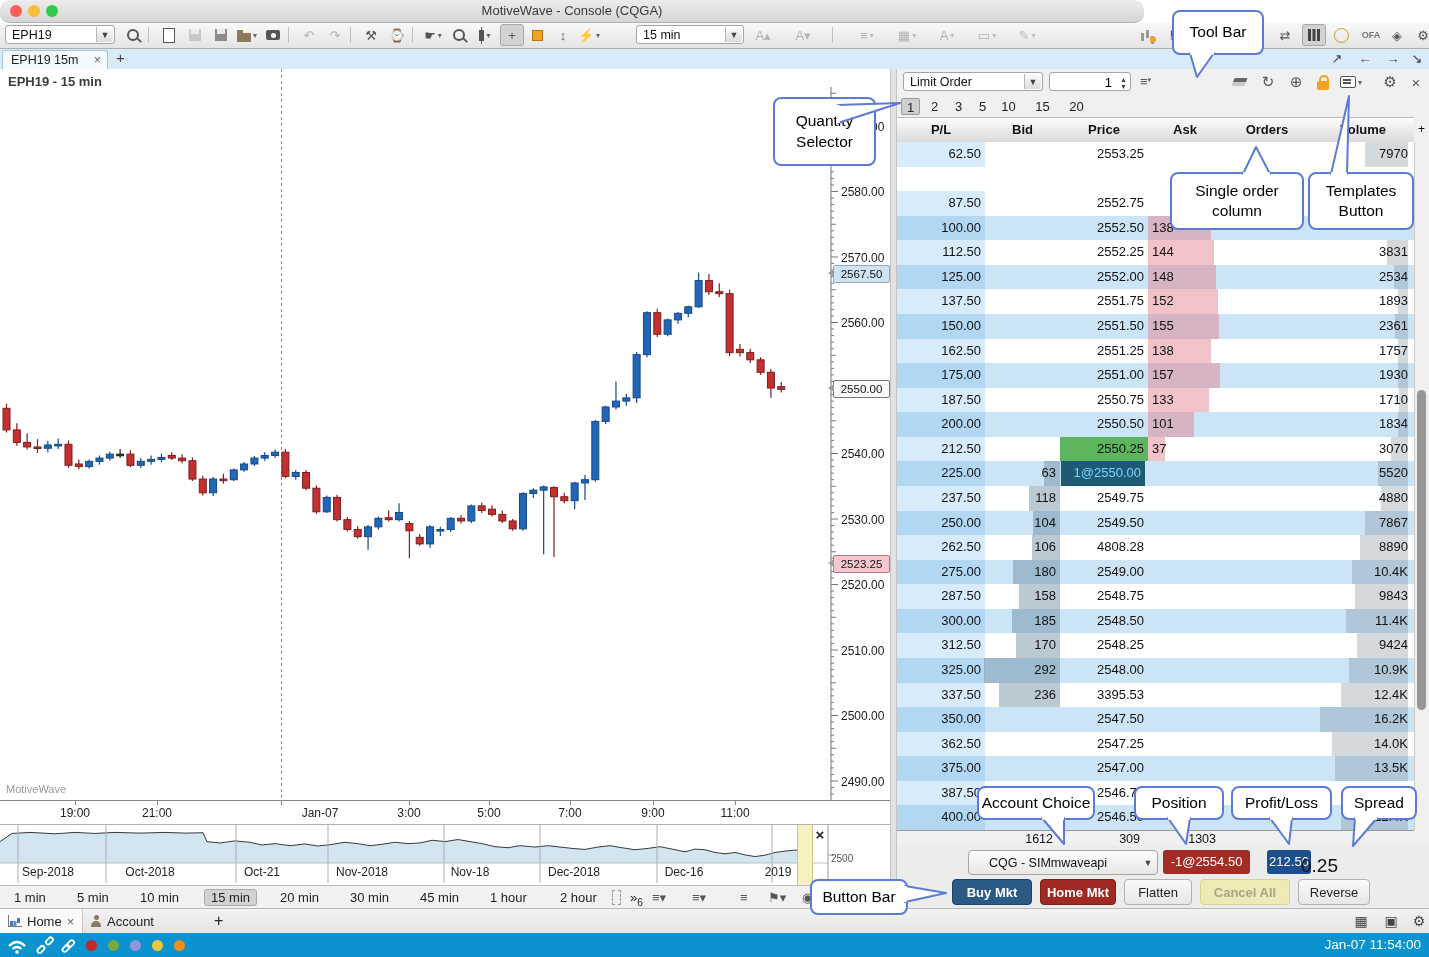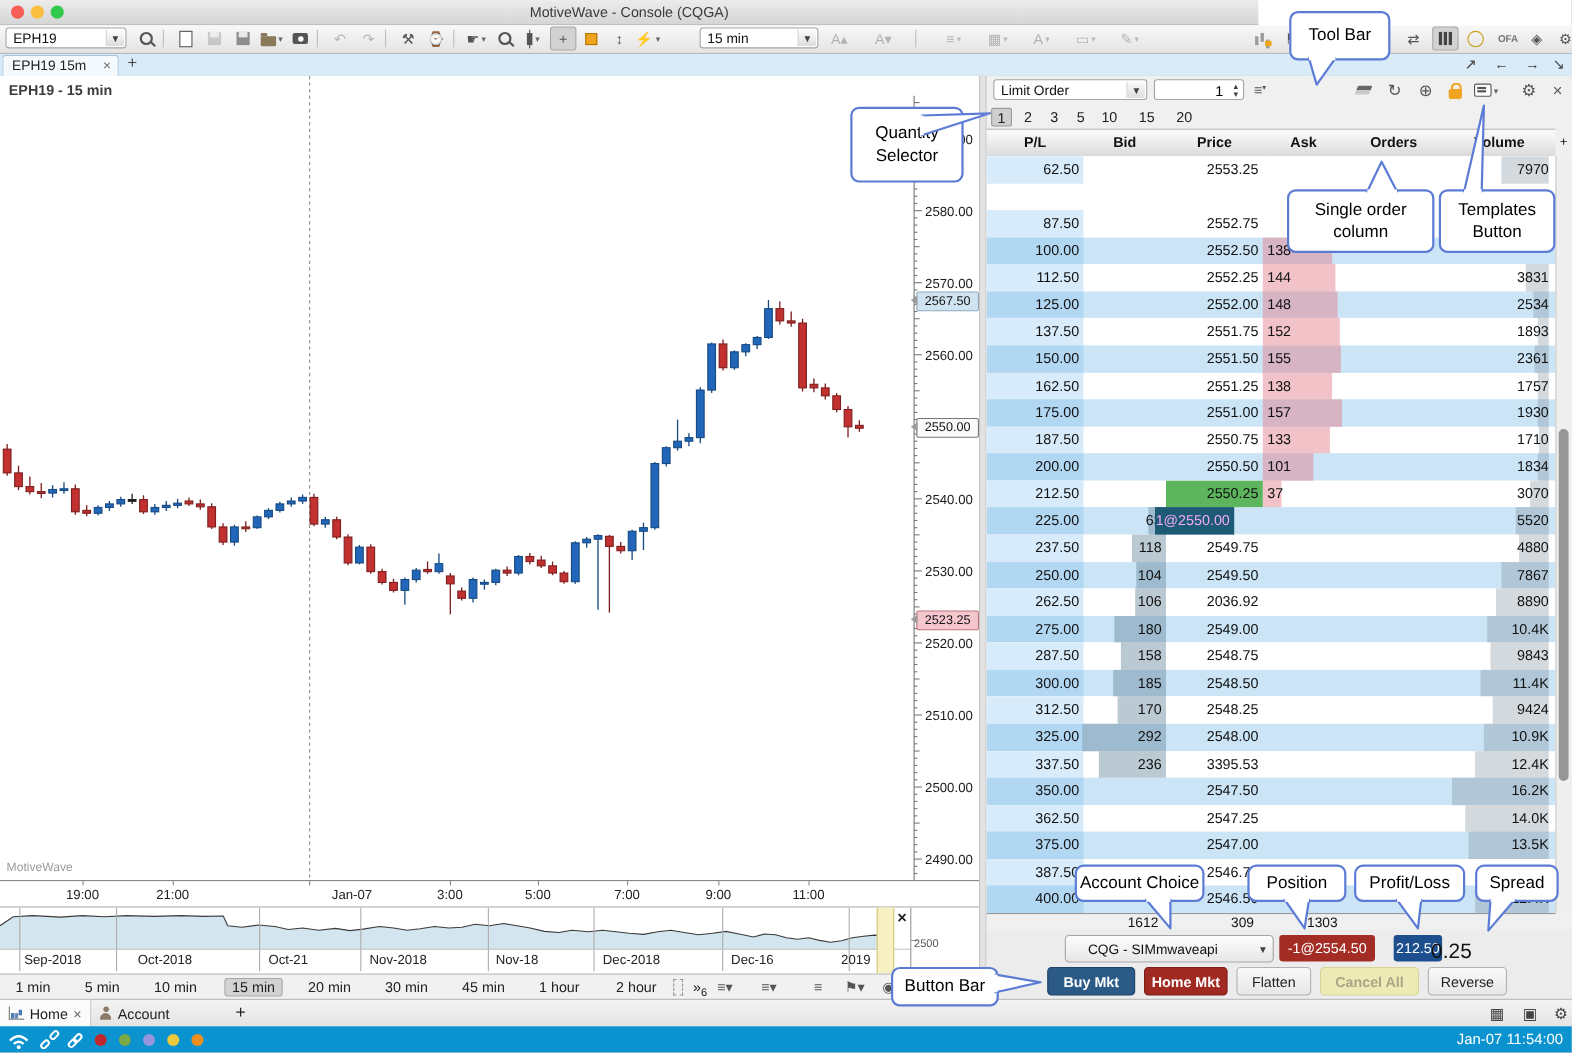--- a/index.html
+++ b/index.html
@@ -1,21 +1,21 @@
 <!DOCTYPE html>
 <html><head>
 <meta charset="utf-8">
 <style>
   html,body{margin:0;padding:0;background:#888;}
   #app{position:relative;width:1429px;height:957px;background:#fff;overflow:hidden;
        font-family:"Liberation Sans",sans-serif;-webkit-font-smoothing:antialiased;}
   .abs{position:absolute;}
   
   #titlebar{position:absolute;left:0;top:0;width:1144px;height:22px;
-    background:linear-gradient(#ececec,#d5d5d5);border-bottom:1px solid #b2b2b2;}
+    background:linear-gradient(#ececec,#d5d5d5);border-bottom:1px solid #b2b2b2;border-radius:10px;}
   .tl{position:absolute;top:5px;width:12px;height:12px;border-radius:50%;}
   #wtitle{position:absolute;left:0;right:0;top:3px;text-align:center;font-size:13px;color:#3a3a3a;}
   
   #toolbar{position:absolute;left:0;top:23px;width:1429px;height:25px;
     background:linear-gradient(#f8f8f8,#e4e4e4);border-bottom:1px solid #adadad;}
   #tabbar{position:absolute;left:0;top:49px;width:1429px;height:20px;background:#d9eaf8;border-bottom:1px solid #9fb6c8;}
   .combo{position:absolute;height:19px;background:#fff;border:1px solid #a5a5a5;border-radius:3px;
     font-size:12.5px;color:#111;line-height:19px;padding-left:6px;box-sizing:border-box;}
   .combo .dd{position:absolute;right:1px;top:1px;bottom:1px;width:16px;background:linear-gradient(#fdfdfd,#dcdcdc);
     border-left:1px solid #b5b5b5;color:#444;font-size:9px;text-align:center;line-height:17px;border-radius:0 2px 2px 0;}
@@ -97,21 +97,21 @@
   .dr.ev .plbg{position:absolute;left:0;top:0;width:88px;height:100%;background:#d8ebfa;}
   .dr.od .plbg{position:absolute;left:0;top:0;width:88px;height:100%;background:#b2d7f3;}
   .cbid{left:88px;width:71px;text-align:right;z-index:2;}
   .cpr{left:163px;width:84px;text-align:right;z-index:2;}
   .cask{left:255px;width:66px;text-align:left;z-index:2;}
   .cvol{left:415px;width:96px;text-align:right;z-index:2;}
   .bbar{position:absolute;top:0;height:100%;background:rgba(105,135,158,.45);z-index:1;}
   .abar{position:absolute;left:251px;top:0;height:100%;background:rgba(226,128,140,.48);z-index:1;}
   .vbar{position:absolute;top:0;height:100%;background:rgba(125,140,152,.33);z-index:1;}
   .prgreen{background:#5db55d;left:163px;width:88px;padding-right:4px;box-sizing:border-box;}
-  .prorder{background:#1d5a73;color:#f0abfc;left:153px;width:72px;padding-right:4px;box-sizing:border-box;}
+  .prorder{background:#1d5a73;color:#7dd3fc;left:164px;width:84px;padding-right:4px;box-sizing:border-box;}
   #scrolltrack{position:absolute;left:517px;top:73px;width:15px;height:688px;background:#efefef;border-left:1px solid #ccc;box-sizing:border-box;}
   #scrollthumb{position:absolute;left:2px;top:248px;width:9px;height:320px;background:#969696;border-radius:5px;}
   #totals{position:absolute;left:0;top:761px;width:517px;height:15px;border-top:1px solid #999;font-size:12.5px;color:#111;background:#f0f0f0;}
   .tot{position:absolute;top:1px;text-align:right;}
   .badge{position:absolute;top:3px;height:24px;line-height:24px;border-radius:3px;color:#fff;font-size:13px;text-align:center;}
   .btn{position:absolute;top:4px;height:26px;line-height:26px;border-radius:4px;font-size:13px;font-weight:bold;text-align:center;
     background:linear-gradient(#fafafa,#e6e6e6);border:1px solid #b2b2b2;color:#222;box-sizing:border-box;}
   .btn.buy{background:#2b5a86;border-color:#1d4265;color:#fff;}
   .btn.sell{background:#a02a22;border-color:#7c1d17;color:#fff;}
   .btn.cancel{background:#eeeab6;border-color:#d8d395;color:#a9a686;}
@@ -853,21 +853,21 @@
           <div class="c cpr">2549.50</div>
           <div class="c" style="left: 325px; width: 90px;"></div>
           <div class="vbar" style="left: 468px; width: 43px;"></div>
           <div class="c cvol">7867</div>
         </div>
         <div class="dr ev" style="top: 393.136px;">
           <div class="plbg"></div>
           <div class="c cpl">262.50</div>
           <div class="bbar" style="left: 135px; width: 28px;"></div>
           <div class="c cbid">106</div>
-          <div class="c cpr">2036.92</div>
+          <div class="c cpr">4808.28</div>
           <div class="c" style="left: 325px; width: 90px;"></div>
           <div class="vbar" style="left: 463px; width: 48px;"></div>
           <div class="c cvol">8890</div>
         </div>
         <div class="dr od" style="top: 417.707px;">
           <div class="plbg"></div>
           <div class="c cpl">275.00</div>
           <div class="bbar" style="left: 116px; width: 47px;"></div>
           <div class="c cbid">180</div>
           <div class="c cpr">2549.00</div>

